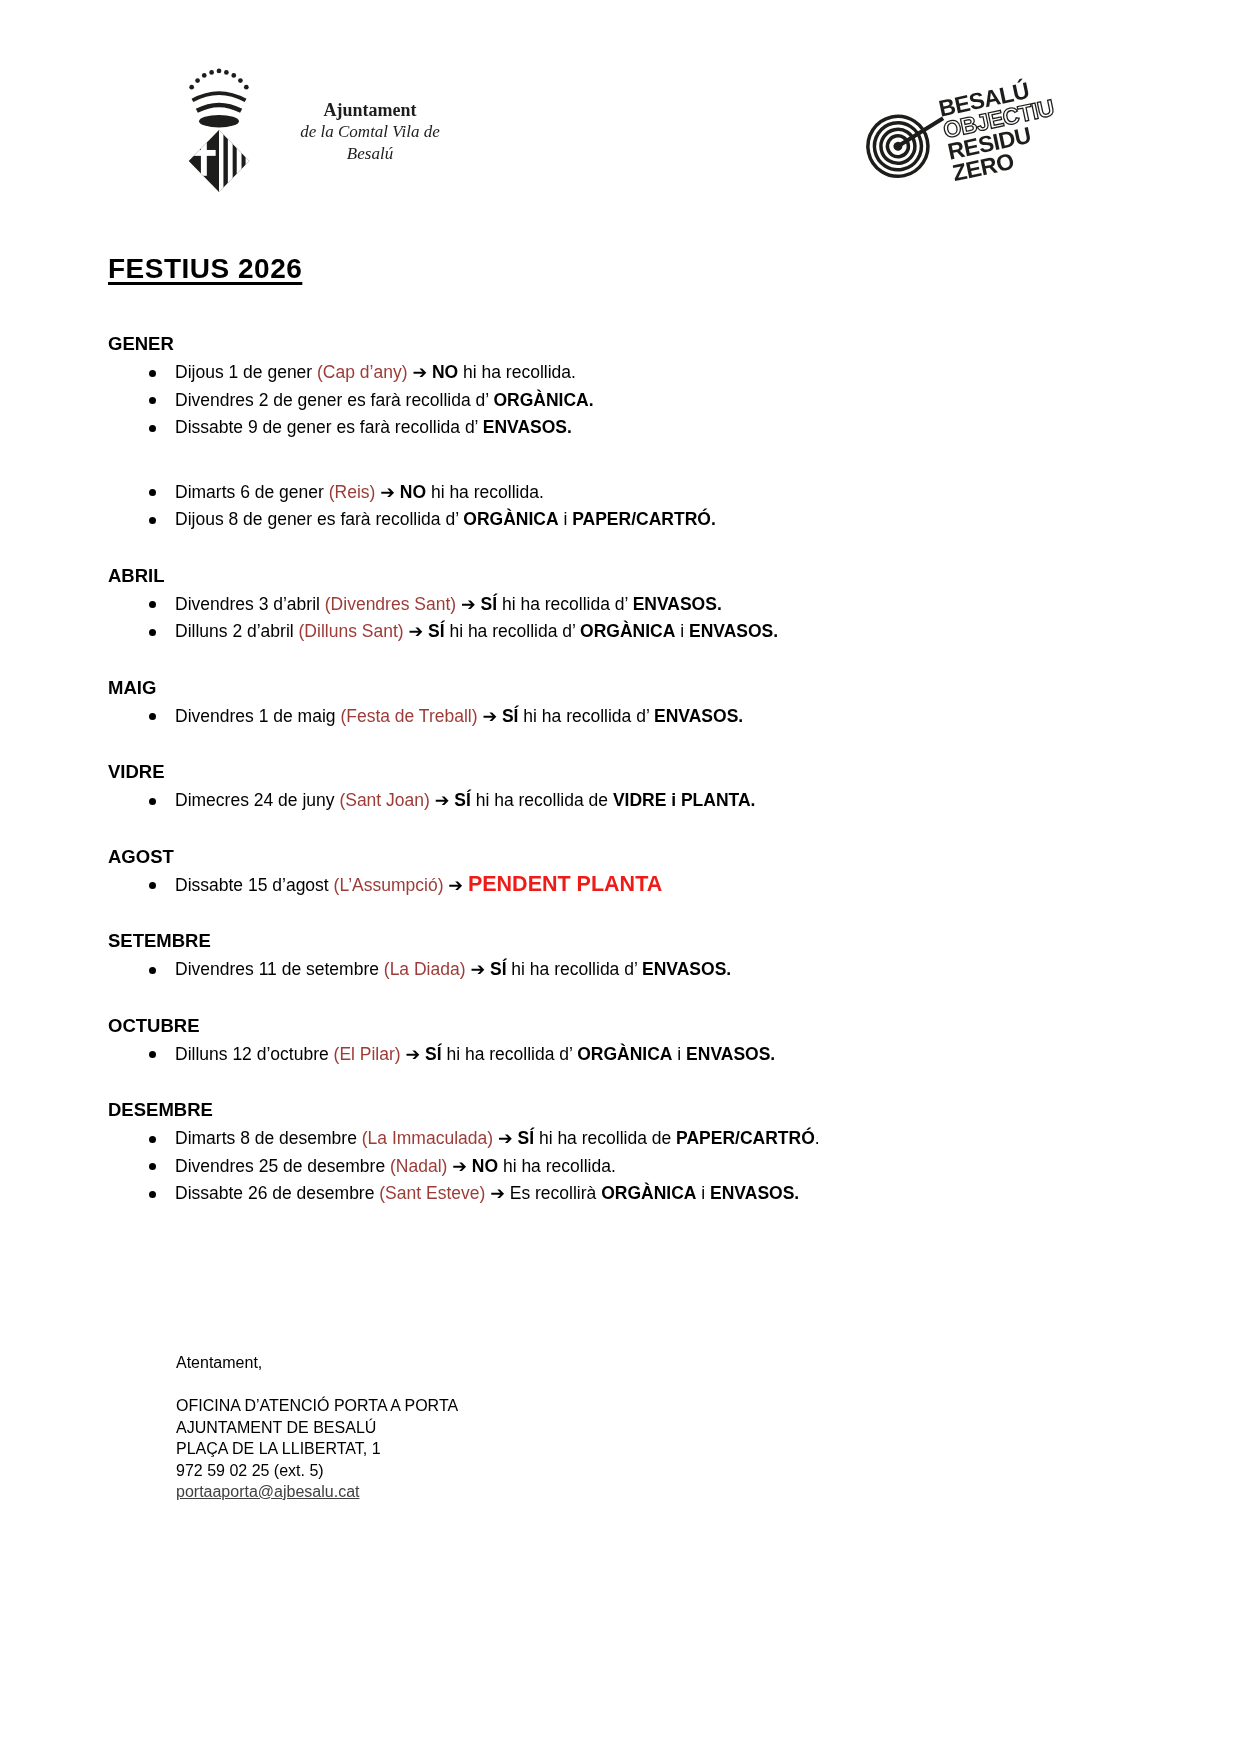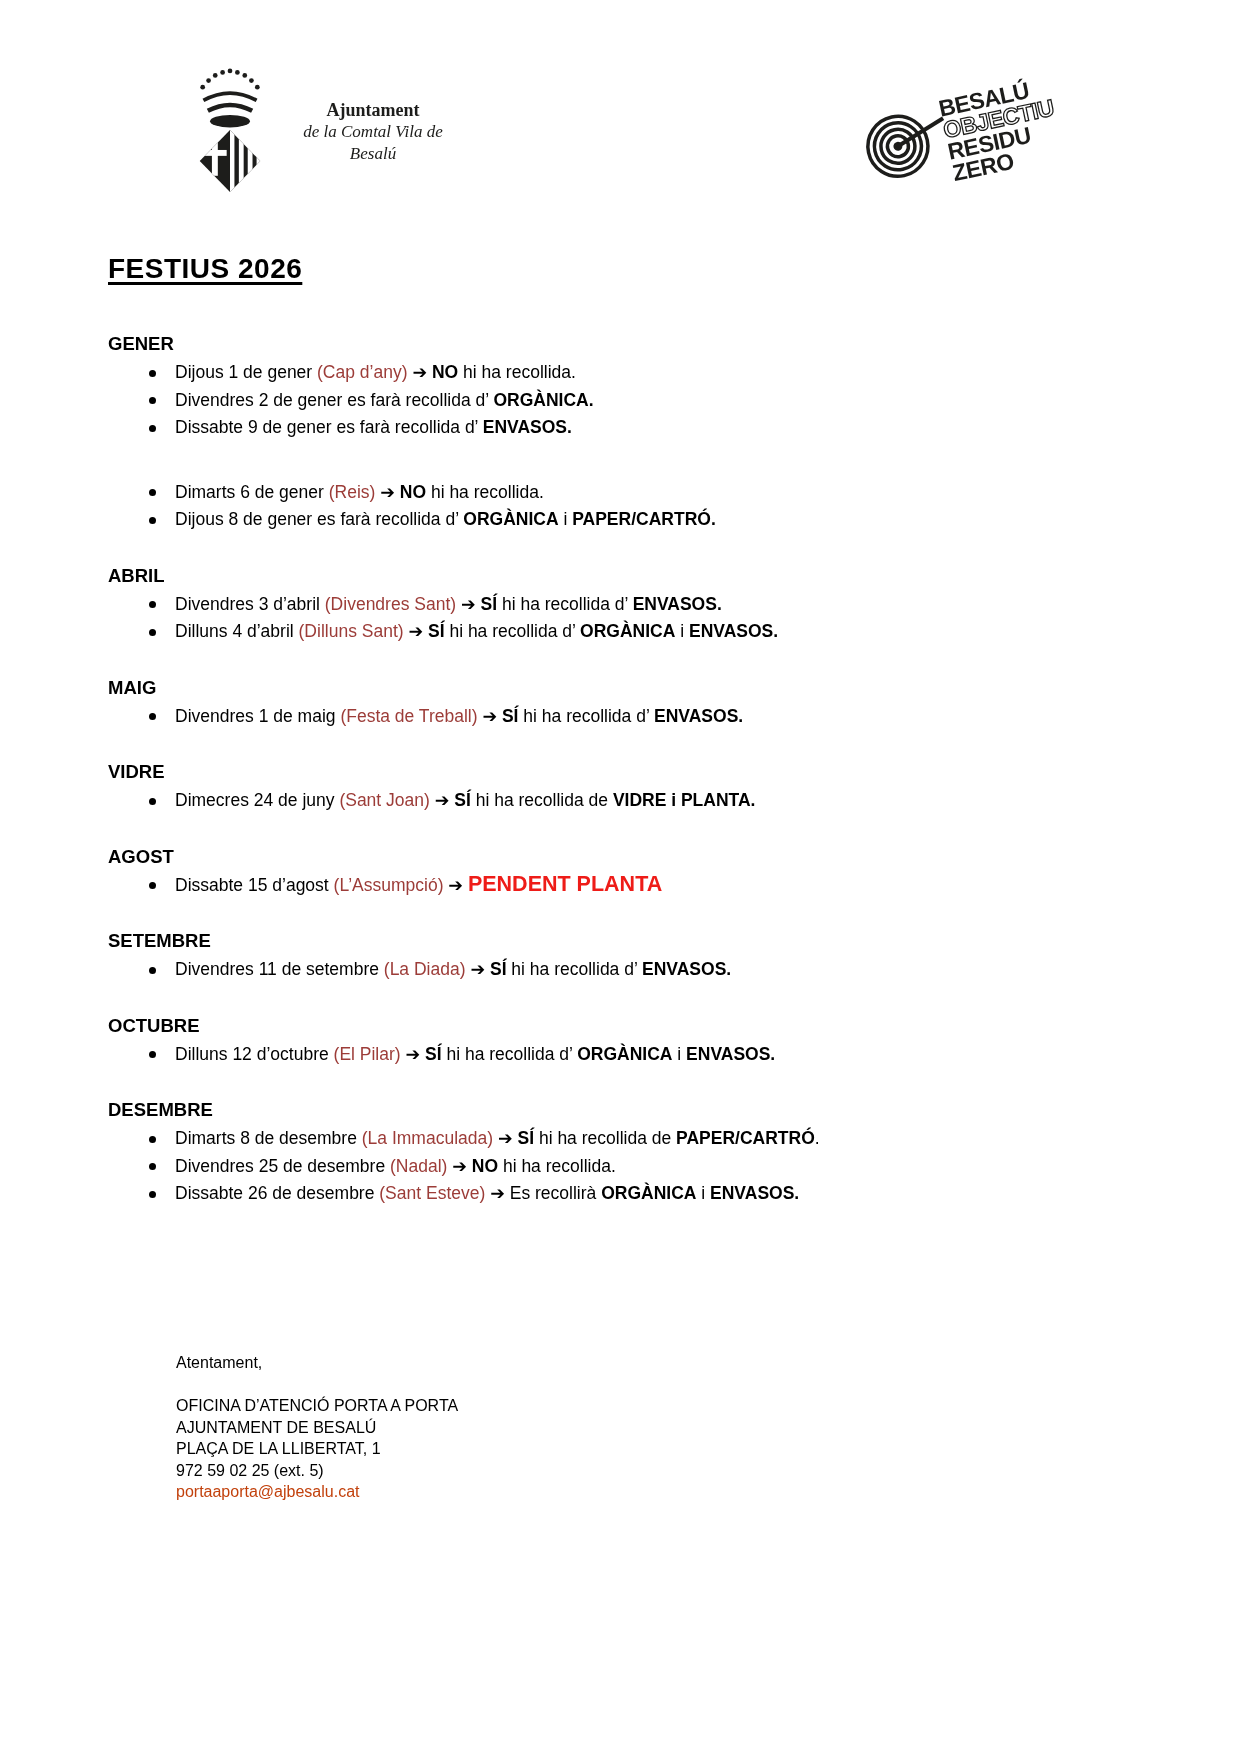--- a/index.html
+++ b/index.html
@@ -3,21 +3,21 @@
 <meta charset="utf-8">
 <style>
   html,body{margin:0;padding:0;}
   body{
     width:1240px;height:1753px;position:relative;overflow:hidden;
     background:#ffffff;color:#000;
     font-family:"Liberation Sans", sans-serif;
   }
 
   
-  .logo-left{position:absolute;left:193px;top:68px;display:flex;align-items:center;gap:26px;}
+  .logo-left{position:absolute;left:182px;top:68px;display:flex;align-items:center;gap:34px;}
   .crest-text{color:#1d1d1b;text-align:center;font-family:"Liberation Serif", serif;width:160px;}
   .crest-text .l1{font-weight:bold;font-size:18px;line-height:22px;}
   .crest-text .l2,.crest-text .l3{font-style:italic;font-size:17px;line-height:22px;}
 
   .logo-right{position:absolute;left:860px;top:64px;}
 
   
   .doc{position:absolute;left:108px;top:252px;width:1040px;}
   h1{
     font-size:28px;line-height:34px;margin:0 0 46px 0;letter-spacing:.5px;
@@ -38,21 +38,21 @@
 
   .run-n{color:#000;}
   .run-h{color:var(--holiday,#9c3c38);}
   .run-b{font-weight:bold;color:#000;}
   .run-a{font-weight:bold;color:#000;font-family:"DejaVu Sans", sans-serif;}
   .run-alert{color:var(--alert,#ee1c18);font-weight:bold;font-size:21.5px;line-height:1;}
 
   
   .footer{position:absolute;left:176px;top:1352px;font-size:16px;line-height:21.5px;color:#000;}
   .footer .spacer{height:21.5px;}
-  .footer a{color:#c2410c;cursor:pointer;}
+  .footer a{color:#404040;text-decoration:underline;cursor:pointer;}
 </style>
 </head>
 <body style="--holiday: #9c3c38; --alert: #ee1c18;">
 
 <div class="logo-left">
   <svg width="74" height="127" viewBox="0 0 100 172" aria-hidden="true">
     <g fill="#1d1d1b">
       <circle cx="13" cy="26" r="3.2"></circle>
         <circle cx="21" cy="17" r="3.2"></circle>
         <circle cx="30" cy="10" r="3.2"></circle>
@@ -115,21 +115,21 @@
           <li><span class="run-n">Divendres 2 de gener es farà recollida d’ </span><span class="run-b">ORGÀNICA.</span></li>
           <li><span class="run-n">Dissabte 9 de gener es farà recollida d’ </span><span class="run-b">ENVASOS.</span></li>
           <li class="gap"><span class="run-n">Dimarts 6 de gener </span><span class="run-h">(Reis)</span><span class="run-n"> </span><span class="run-a">➔</span><span class="run-n"> </span><span class="run-b">NO</span><span class="run-n"> hi ha recollida.</span></li>
           <li><span class="run-n">Dijous 8 de gener es farà recollida d’ </span><span class="run-b">ORGÀNICA</span><span class="run-n"> i </span><span class="run-b">PAPER/CARTRÓ.</span></li>
         </ul>
       </section>
       <section>
         <h2>ABRIL</h2>
         <ul>
           <li><span class="run-n">Divendres 3 d’abril </span><span class="run-h">(Divendres Sant)</span><span class="run-n"> </span><span class="run-a">➔</span><span class="run-n"> </span><span class="run-b">SÍ</span><span class="run-n"> hi ha recollida d’ </span><span class="run-b">ENVASOS.</span></li>
-          <li><span class="run-n">Dilluns 4 d’abril </span><span class="run-h">(Dilluns Sant)</span><span class="run-n"> </span><span class="run-a">➔</span><span class="run-n"> </span><span class="run-b">SÍ</span><span class="run-n"> hi ha recollida d’ </span><span class="run-b">ORGÀNICA</span><span class="run-n"> i </span><span class="run-b">ENVASOS.</span></li>
+          <li><span class="run-n">Dilluns 2 d’abril </span><span class="run-h">(Dilluns Sant)</span><span class="run-n"> </span><span class="run-a">➔</span><span class="run-n"> </span><span class="run-b">SÍ</span><span class="run-n"> hi ha recollida d’ </span><span class="run-b">ORGÀNICA</span><span class="run-n"> i </span><span class="run-b">ENVASOS.</span></li>
         </ul>
       </section>
       <section>
         <h2>MAIG</h2>
         <ul>
           <li><span class="run-n">Divendres 1 de maig </span><span class="run-h">(Festa de Treball)</span><span class="run-n"> </span><span class="run-a">➔</span><span class="run-n"> </span><span class="run-b">SÍ</span><span class="run-n"> hi ha recollida d’ </span><span class="run-b">ENVASOS.</span></li>
         </ul>
       </section>
       <section>
         <h2>VIDRE</h2>

